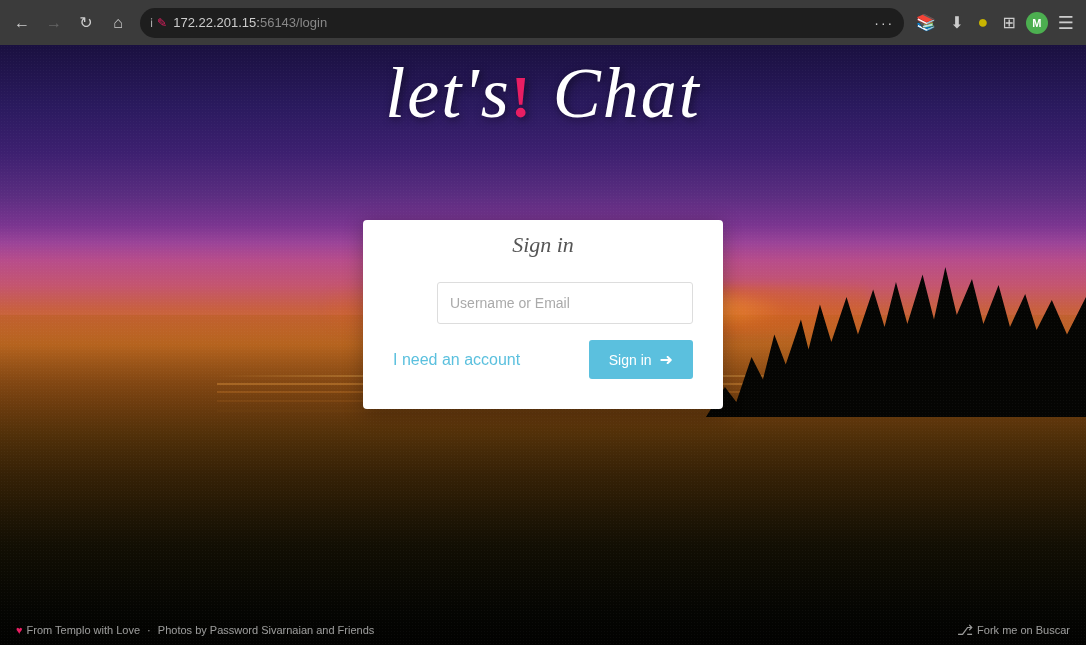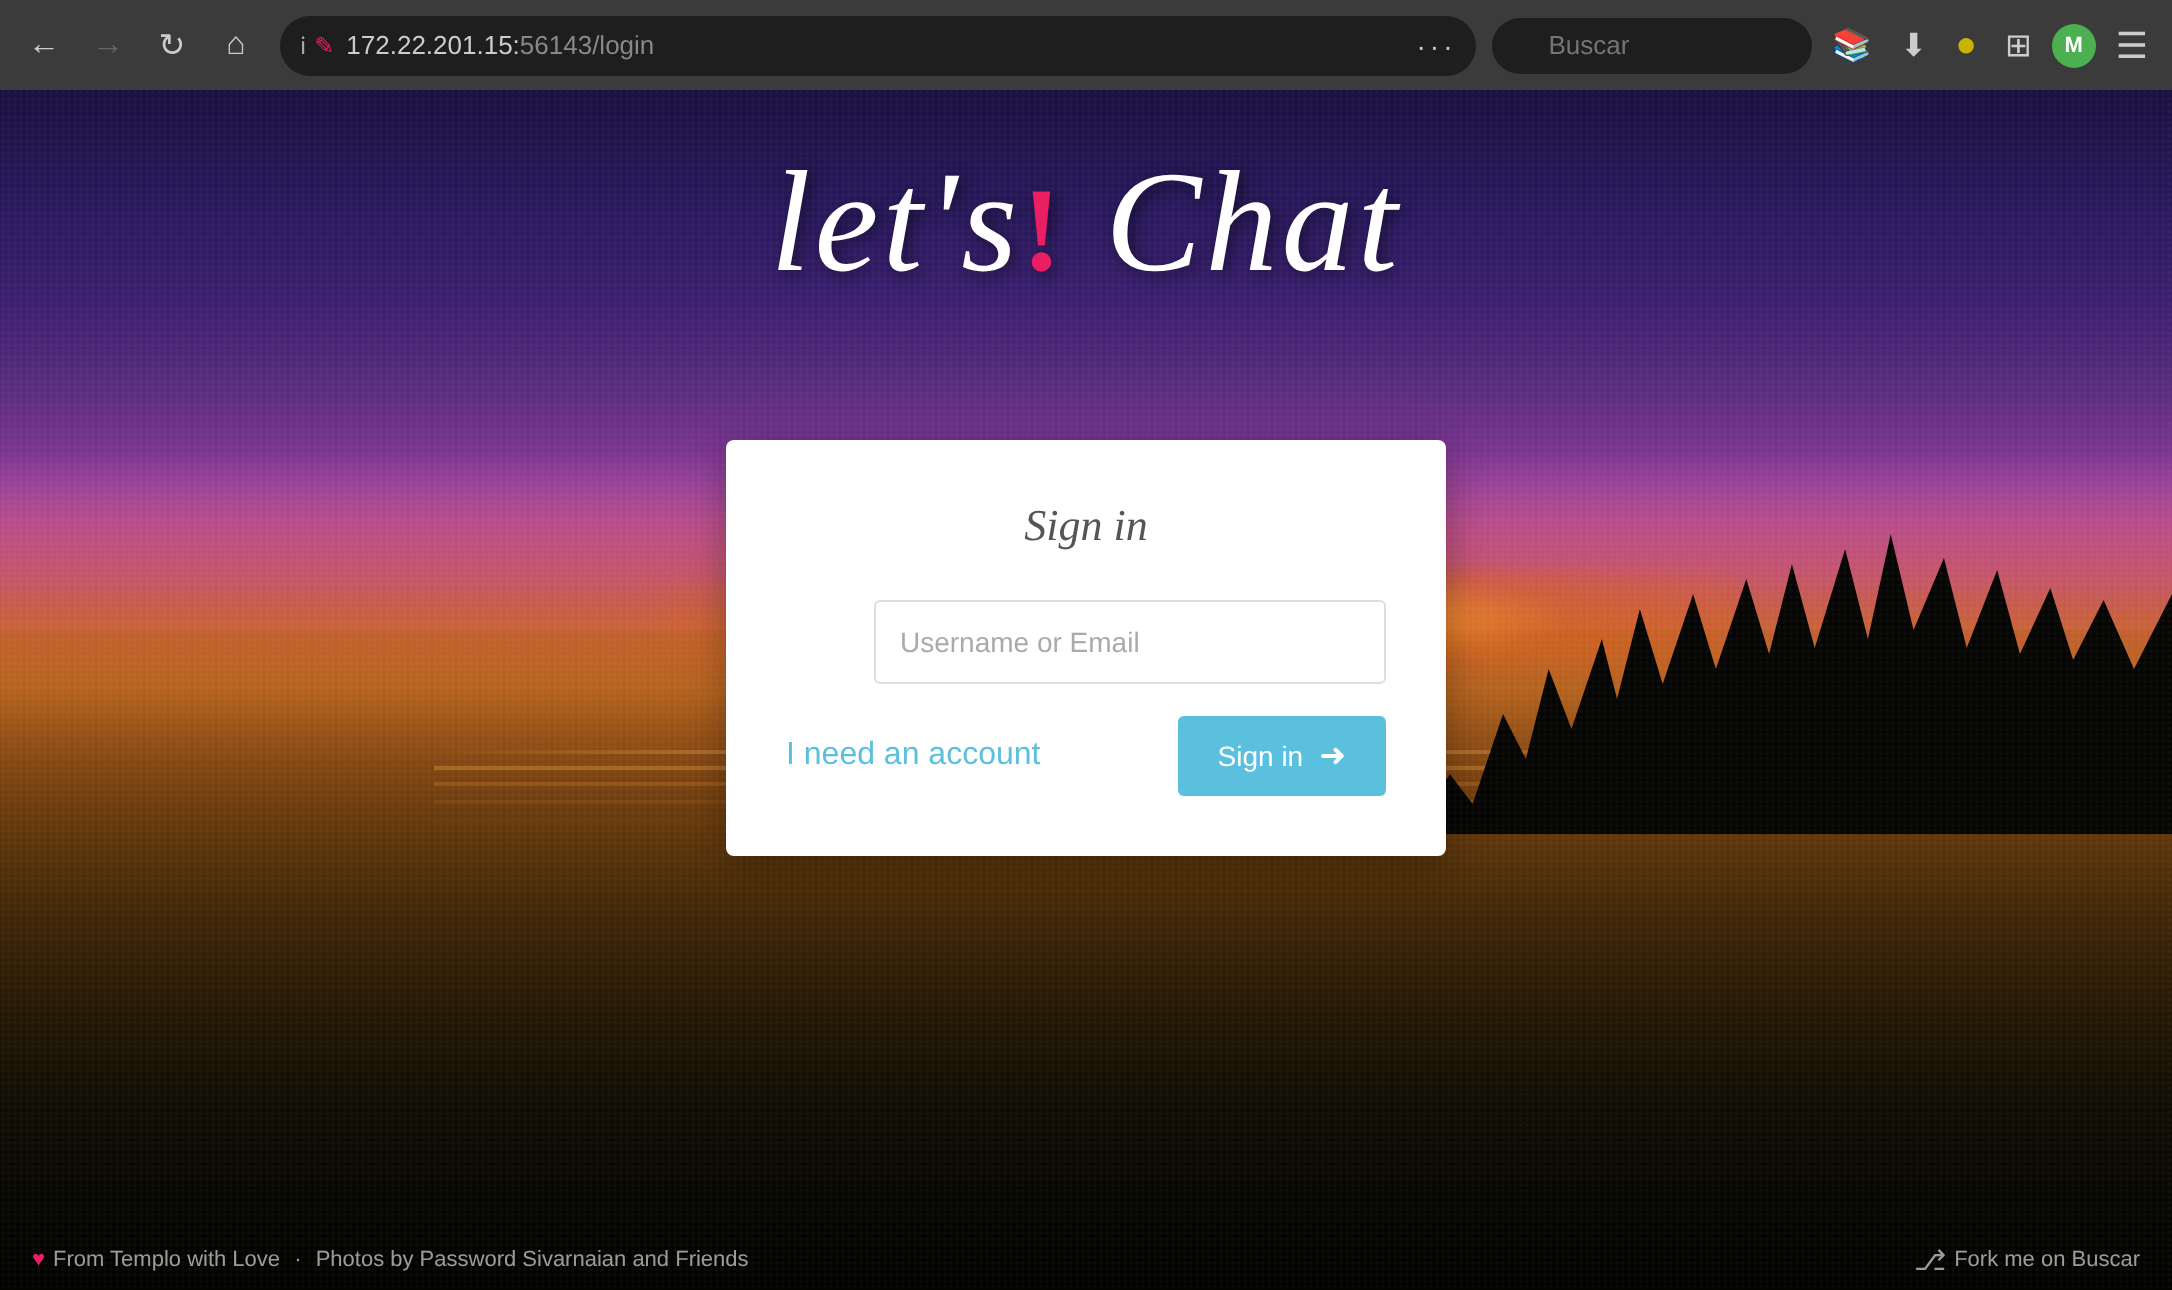--- a/index.html
+++ b/index.html
@@ -262,21 +262,21 @@
       inset: 0;
       background-image:
         radial-gradient(circle, rgba(255,255,255,0.03) 1px, transparent 1px);
       background-size: 3px 3px;
       pointer-events: none;
     }
 
     
     .logo-wrap {
       position: absolute;
-      top: 25px;
+      top: 7px;
       left: 50%;
       transform: translateX(-50%);
       text-align: right;
       z-index: 10;
     }
 
     .logo-text {
       font-family: 'Georgia', cursive, serif;
       font-size: 72px;
       color: white;
@@ -296,21 +296,21 @@
 
     
     .login-card {
       position: absolute;
       top: 175px;
       left: 50%;
       transform: translateX(-50%);
       width: 360px;
       background: white;
       border-radius: 4px;
-      padding: 30px 30px 30px;
+      padding: 12px 30px 30px;
       z-index: 10;
       box-shadow: 0 4px 20px rgba(0,0,0,0.3);
     }
 
     .sign-in-title {
       text-align: center;
       font-size: 22px;
       color: #555;
       margin-bottom: 24px;
       font-style: italic;
@@ -421,24 +421,20 @@
       <span>ℹ</span>
       <span style="color:#e91e63;">✎</span>
     </div>
     <span class="address-text">
       <span class="domain">172.22.201.15:</span><span class="path">56143/login</span>
     </span>
     <button class="more-btn">···</button>
   </div>
 
   <div class="toolbar-right">
-    <div class="search-wrap">
-      <span class="search-icon-inner">🔍</span>
-      <input class="search-bar" type="text" placeholder="Buscar" style="">
-    </div>
     <span class="toolbar-icon">📚</span>
     <span class="toolbar-icon">⬇</span>
     <span class="toolbar-icon" style="color:#c8b400; font-size:18px;">●</span>
     <span class="toolbar-icon">⊞</span>
     <div class="avatar-icon">M</div>
     <span class="hamburger-icon">☰</span>
   </div>
 </div>
 
 <div class="page-content">

